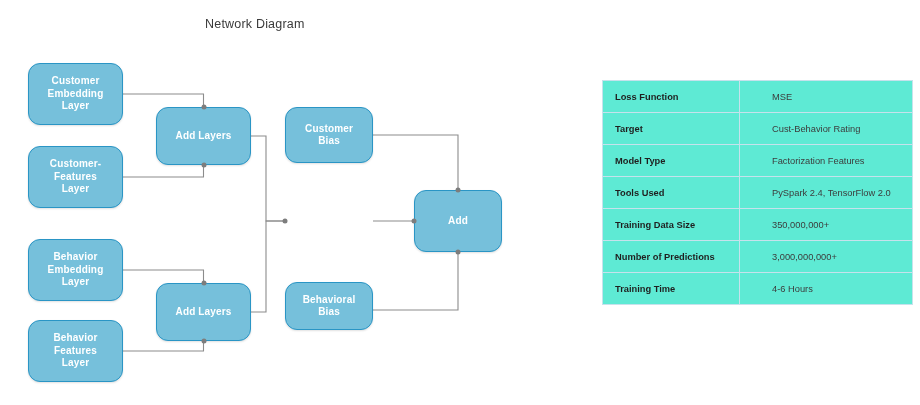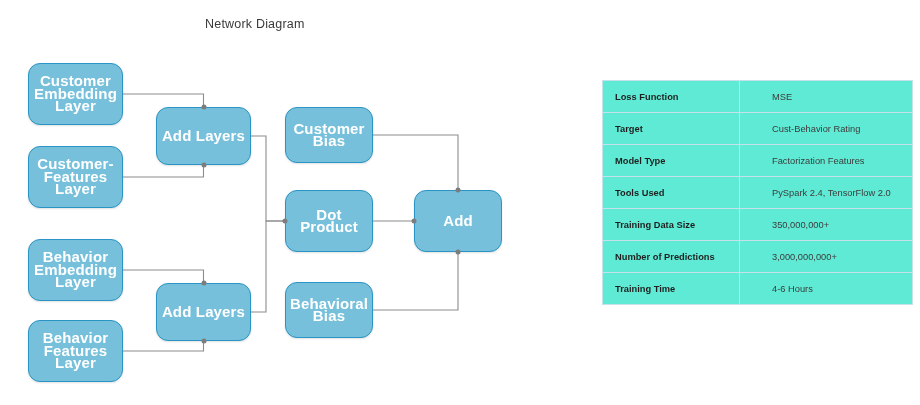--- a/index.html
+++ b/index.html
@@ -42,21 +42,21 @@
     height: 405px;
   }
 
   .node {
     position: absolute;
     box-sizing: border-box;
     background: #76c0db;
     border: 1.6px solid #2a95c5;
     border-radius: 12px;
     color: #ffffff;
-    font-size: 15px;
+    font-size: 10px;
     font-weight: bold;
     line-height: 12.5px;
     letter-spacing: 0.15px;
     display: flex;
     align-items: center;
     justify-content: center;
     text-align: center;
     padding: 2px 4px;
     box-shadow: 0 1px 2px rgba(0,0,0,0.12);
   }
@@ -162,26 +162,22 @@
 
   <div class="node" style="left:156px; top:283px; width:95px; height:58px;">
     <span class="node-label">Add Layers</span>
   </div>
 
   <div class="node" style="left:285px; top:107px; width:88px; height:56px;">
     <span class="node-label">Customer
 Bias</span>
   </div>
 
-  <div class="node" style="left:285px; top:190px; width:88px; height:62px;">
-    <span class="node-label">Dot
-Product</span>
-  </div>
-
-  <div class="node" style="left:285px; top:282px; width:88px; height:56px;">
+
+  <div class="node" style="left:285px; top:282px; width:88px; height:48px;">
     <span class="node-label">Behavioral
 Bias</span>
   </div>
 
   <div class="node" style="left:414px; top:190px; width:88px; height:62px;">
     <span class="node-label">Add</span>
   </div>
 
   <div class="port" style="left:203.5px; top:107px;"></div>
   <div class="port" style="left:203.5px; top:165px;"></div>

